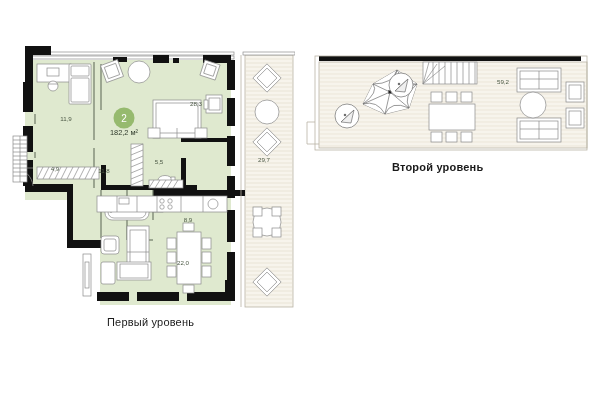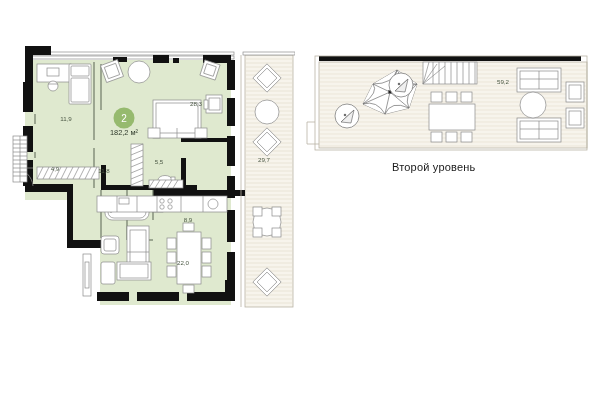--- a/index.html
+++ b/index.html
@@ -21,21 +21,21 @@
     height: 400px;
   }
   .caption {
     position: absolute;
     font-size: 11px;
     color: #1a1a1a;
     white-space: nowrap;
     letter-spacing: 0.2px;
   }
   #caption-level1 { left: 107px; top: 316px; }
-  #caption-level2 { left: 392px; top: 161px; }
+  #caption-level2 { left: 392px; top: 161px; font-weight: bold; }
   svg { display: block; }
 </style>
 </head>
 <body>
 
 <div id="stage">
 
   <svg id="level1" width="290" height="280" viewBox="0 0 290 280" style="position:absolute;left:5px;top:40px;">
 
     <g>
@@ -471,15 +471,16 @@
       <rect x="264" y="37" width="12" height="14"></rect>
     </g>
     <g stroke="#8a8a8a" stroke-width="0.7" fill="#ffffff">
       <rect x="261" y="60" width="18" height="20"></rect>
       <rect x="264" y="63" width="12" height="14"></rect>
     </g>
 
     <text x="198" y="36" text-anchor="middle" font-family="Liberation Sans, sans-serif" font-size="6.2" fill="#4d5a46">59,2</text>
   </svg>
 
+  <div class="caption" id="caption-level1">Первый уровень</div>
   <div class="caption" id="caption-level2">Второй уровень</div>
 
 </div>
 
 </body></html>

